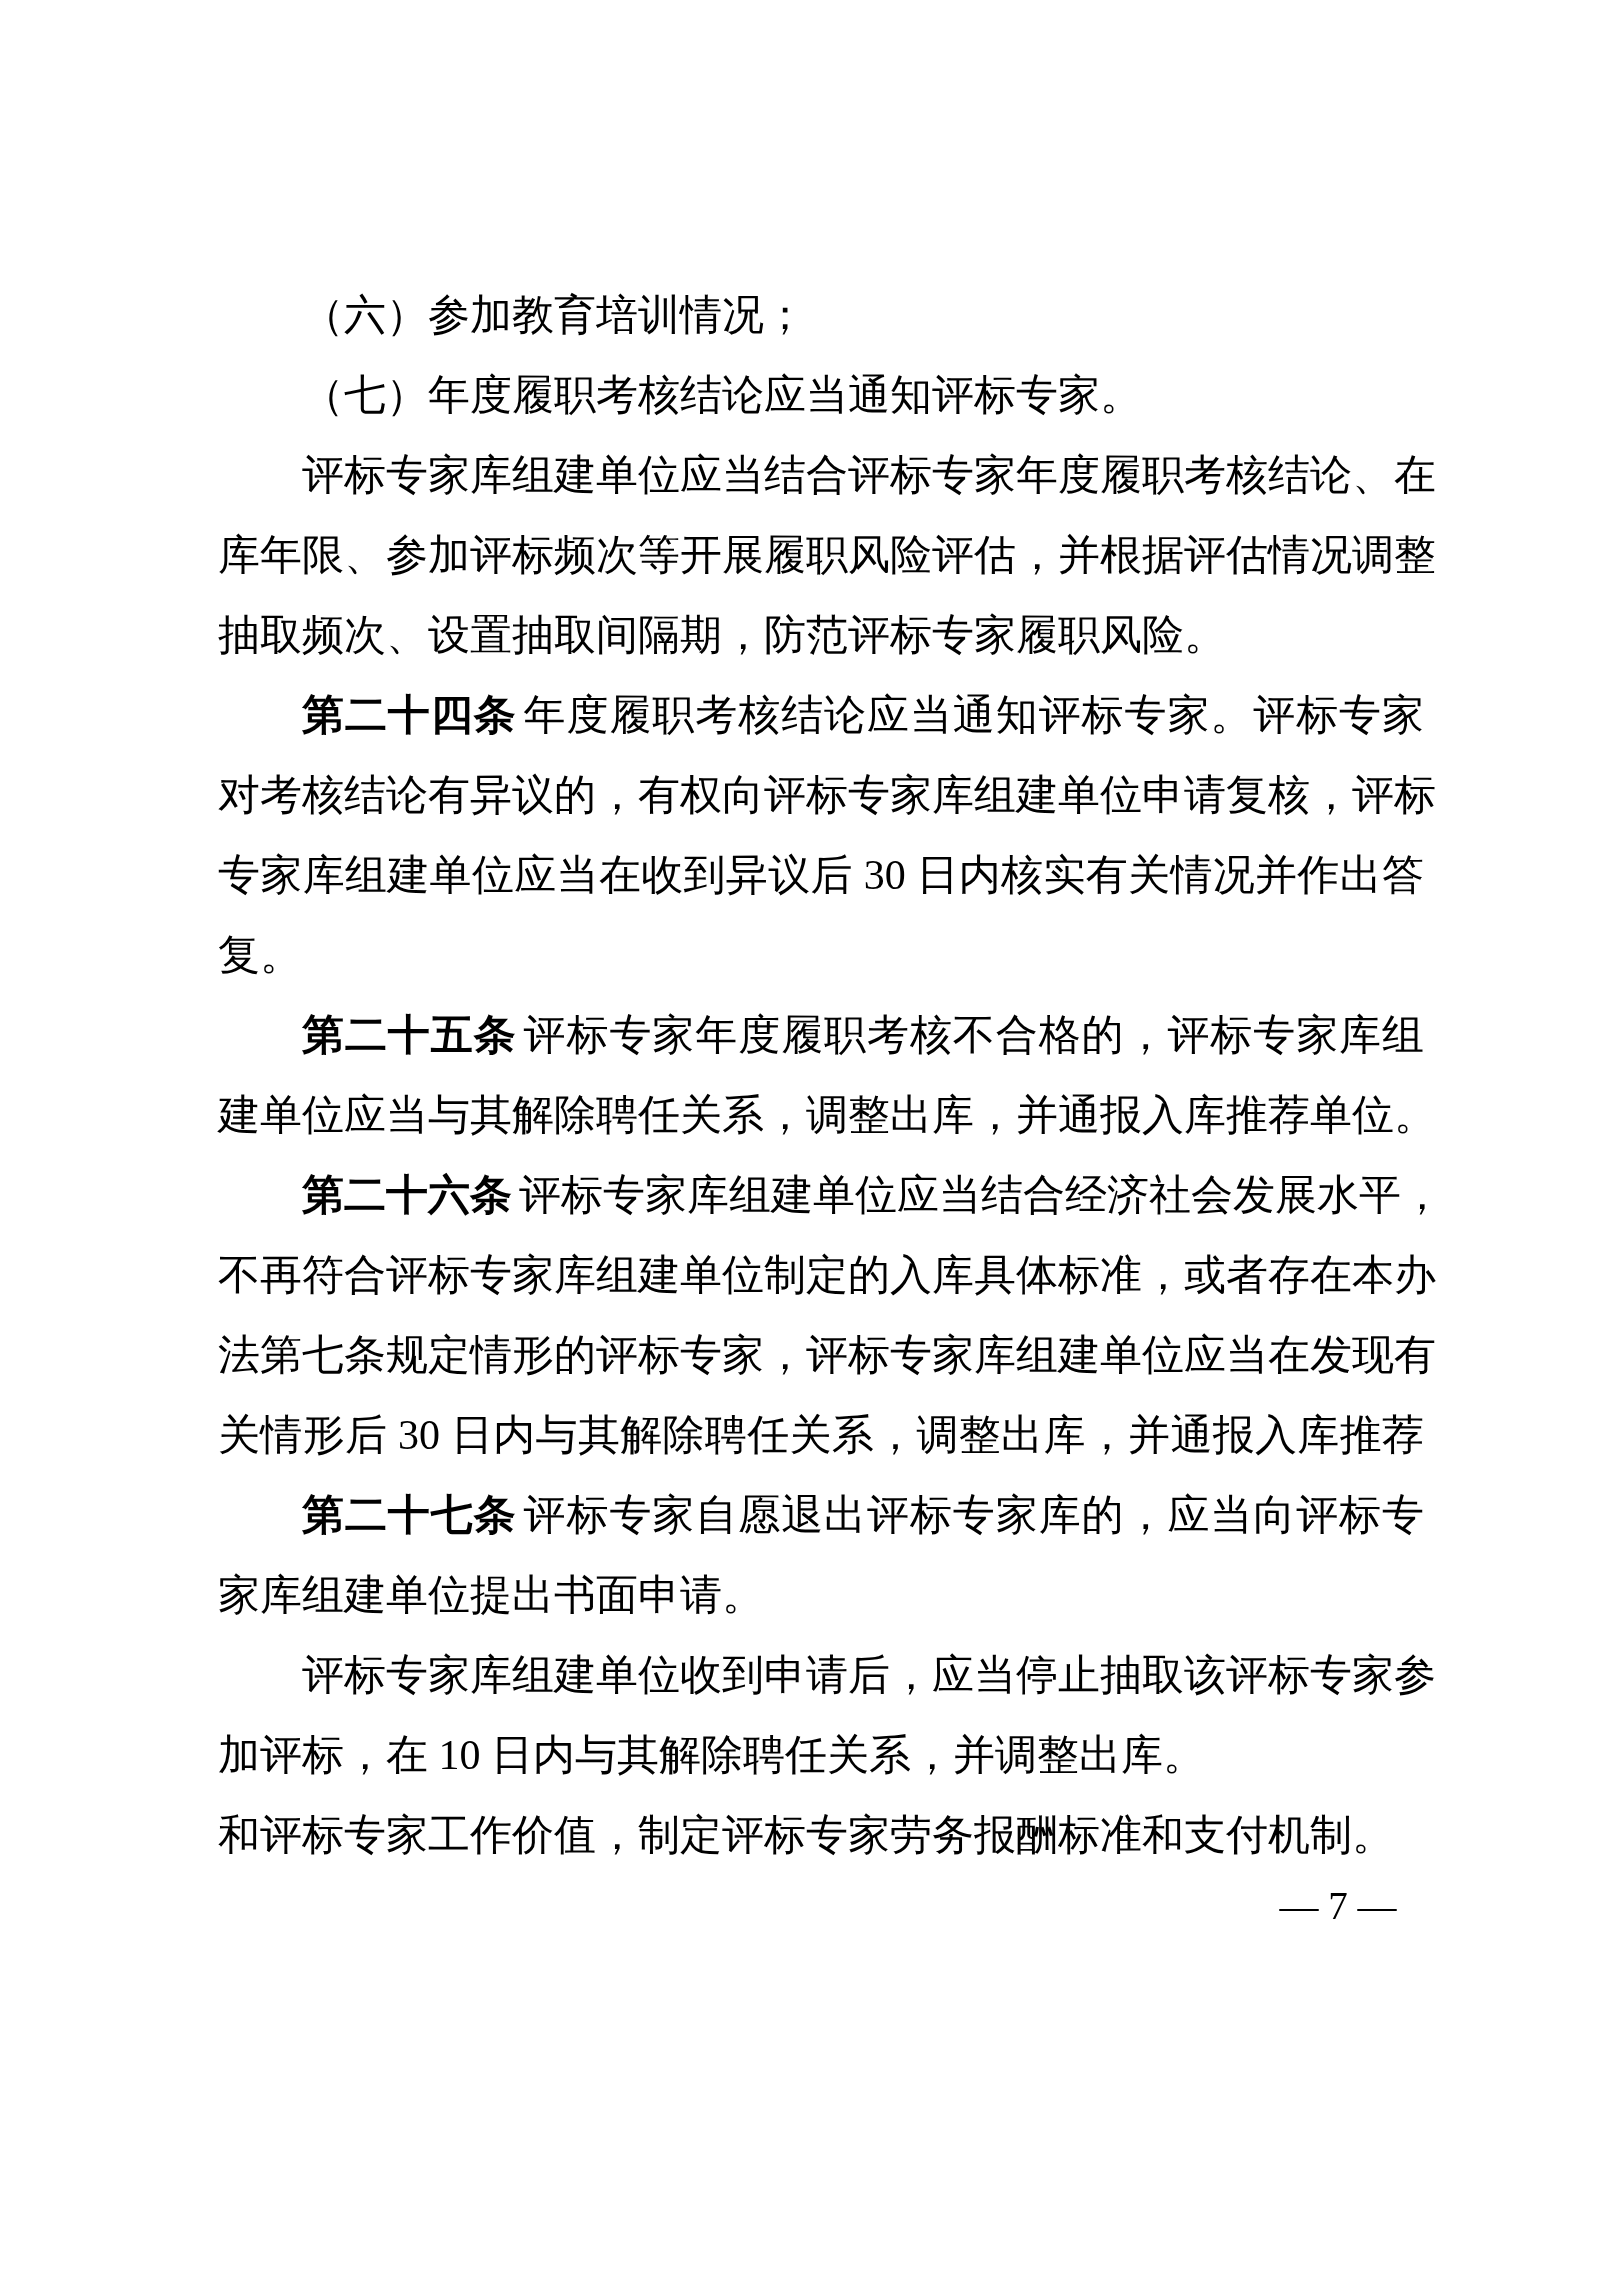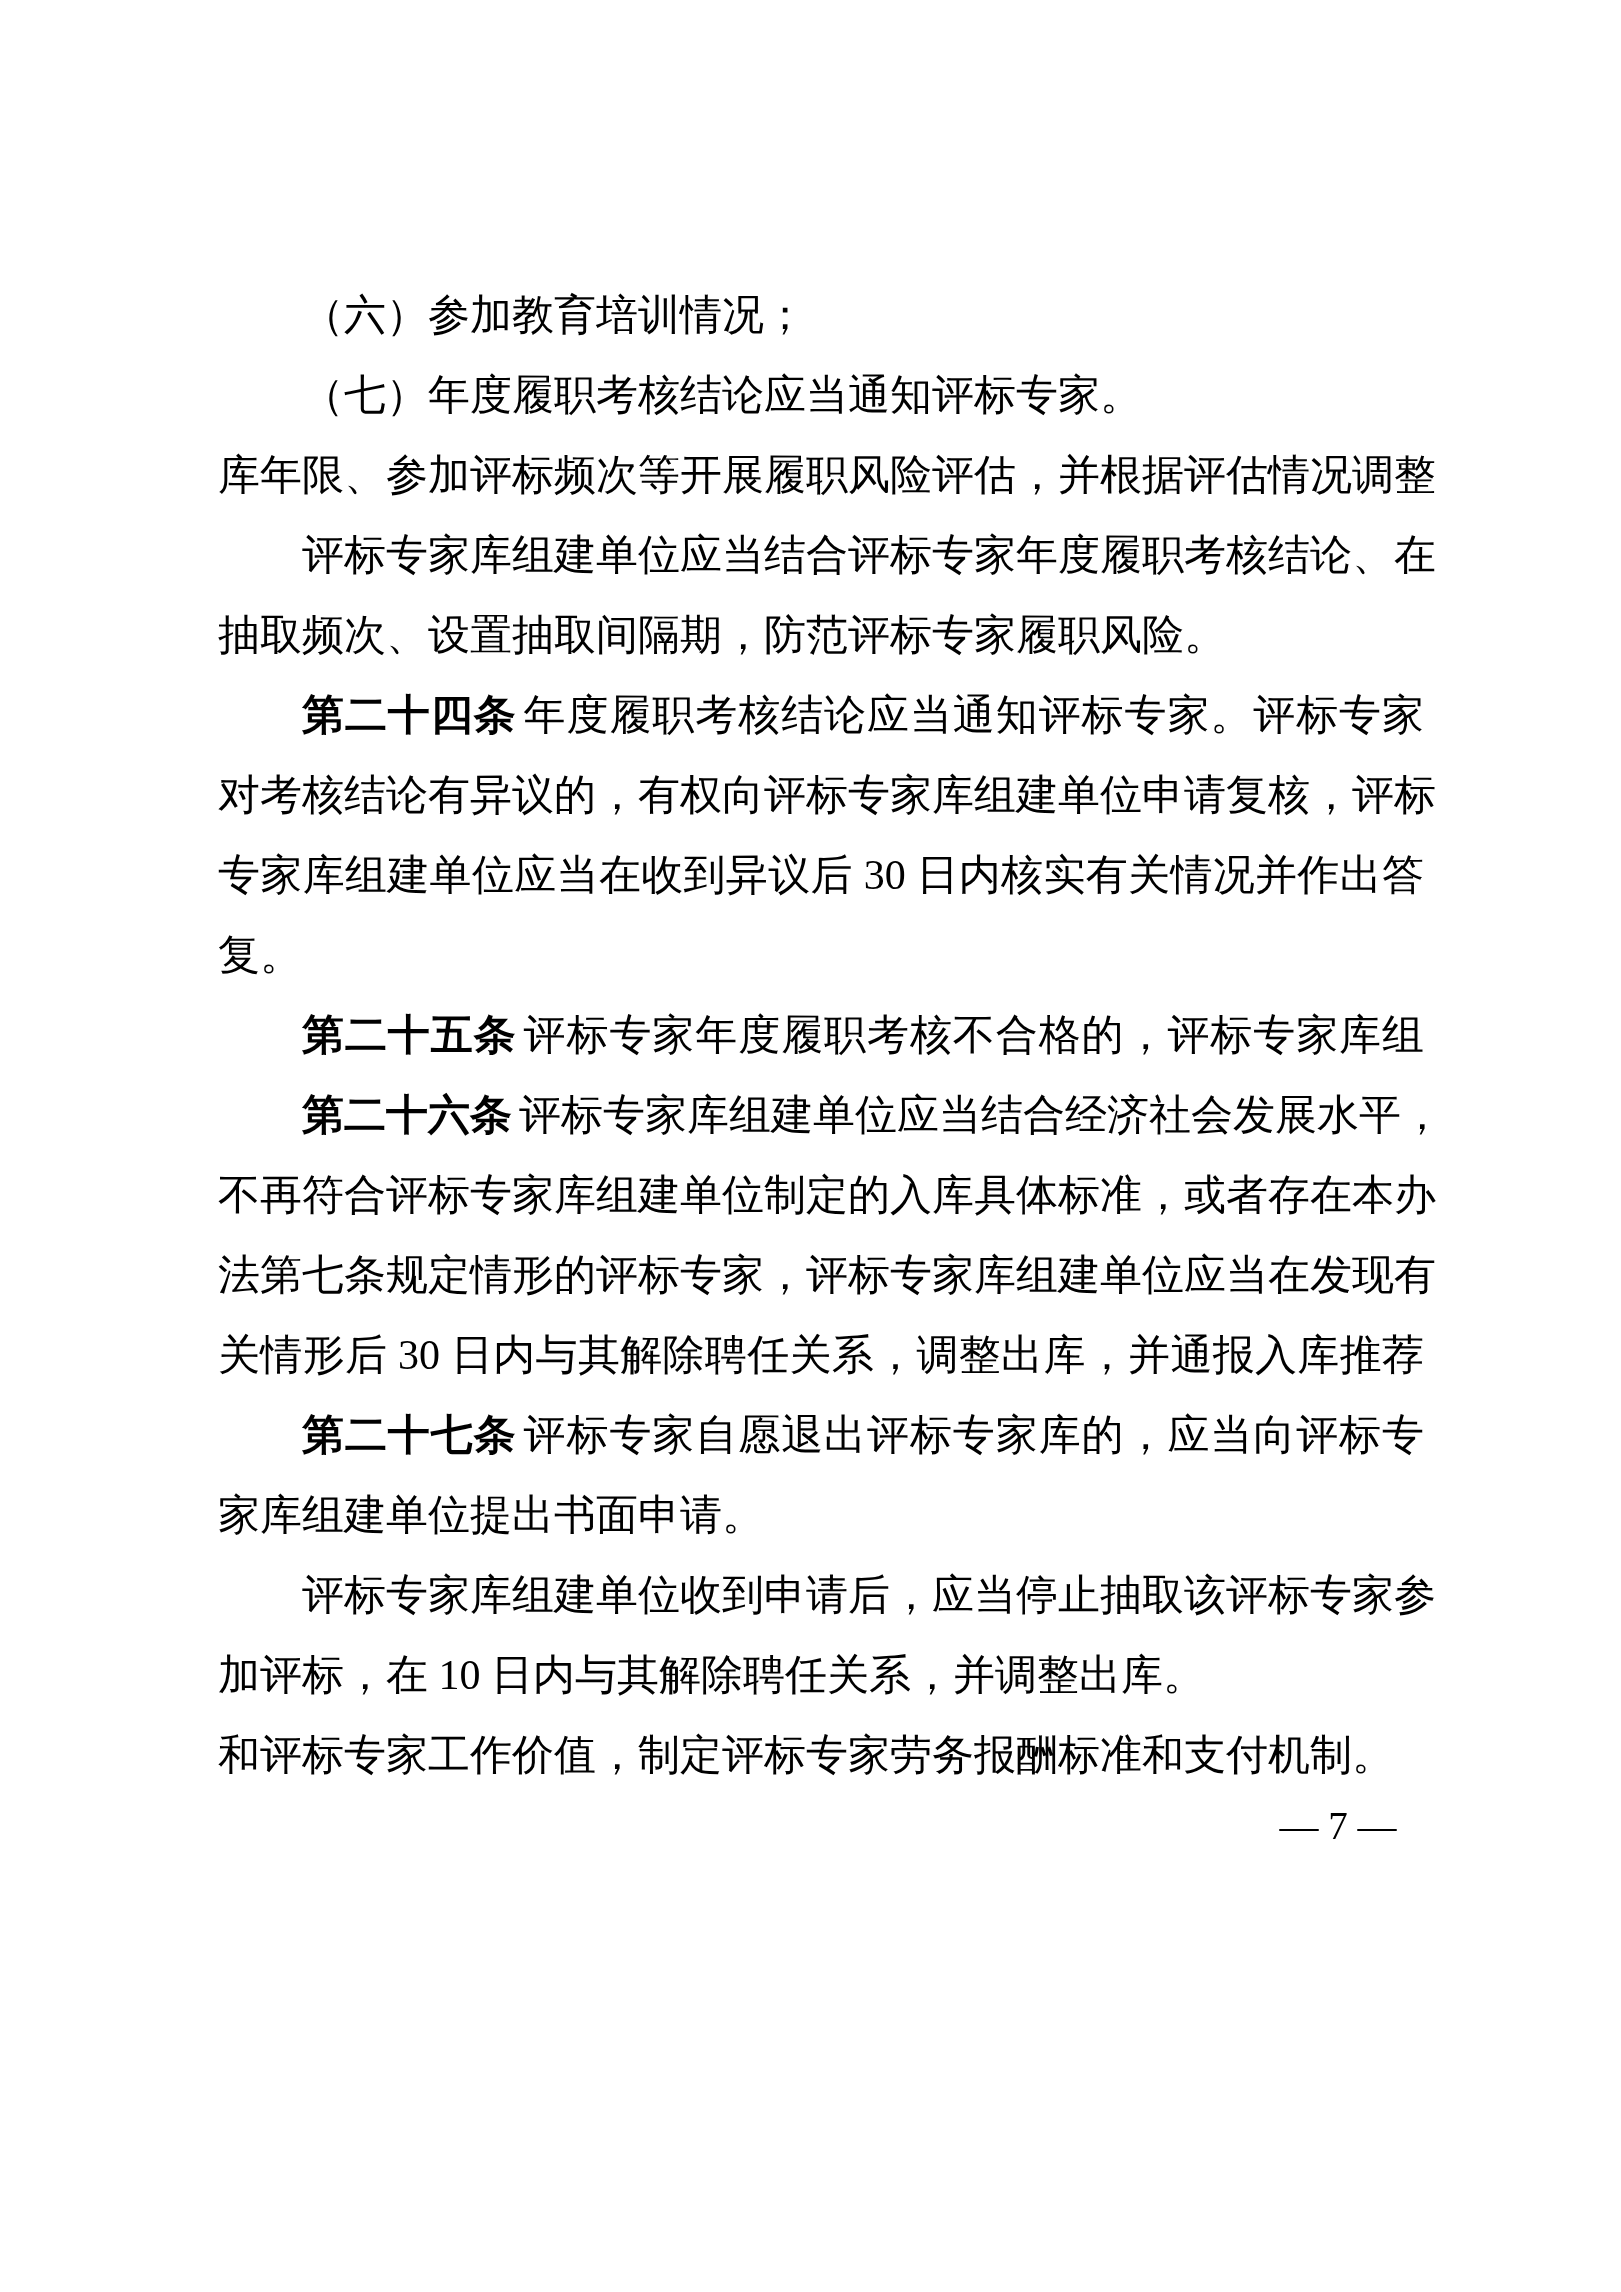--- a/index.html
+++ b/index.html
@@ -51,34 +51,35 @@
 </head>
 <body>
 
 <div class="page">
   <div class="textblock">
 
     <div class="line indent end">（六）参加教育培训情况；</div>
 
     <div class="line indent end">（七）年度履职考核结论应当通知评标专家。</div>
 
+    <div class="line indent">评标专家库组建单位应当结合评标专家年度履职考核结论、在</div>
     <div class="line">库年限、参加评标频次等开展履职风险评估，并根据评估情况调整</div>
-    <div class="line indent">评标专家库组建单位应当结合评标专家年度履职考核结论、在</div>
     <div class="line end">抽取频次、设置抽取间隔期，防范评标专家履职风险。</div>
 
     <div class="line indent">
       <span class="lead">第二十四条</span><span>年度履职考核结论应当通知评标专家。评标专家</span>
     </div>
     <div class="line">对考核结论有异议的，有权向评标专家库组建单位申请复核，评标</div>
     <div class="line">专家库组建单位应当在收到异议后 30 日内核实有关情况并作出答</div>
     <div class="line end">复。</div>
 
     <div class="line indent">
       <span class="lead">第二十五条</span><span>评标专家年度履职考核不合格的，评标专家库组</span>
     </div>
+    <div class="line end">建单位应当与其解除聘任关系，调整出库，并通报入库推荐单位。</div>
 
     <div class="line indent">
       <span class="lead">第二十六条</span><span>评标专家库组建单位应当结合经济社会发展水平，</span>
     </div>
     <div class="line">不再符合评标专家库组建单位制定的入库具体标准，或者存在本办</div>
     <div class="line">法第七条规定情形的评标专家，评标专家库组建单位应当在发现有</div>
     <div class="line">关情形后 30 日内与其解除聘任关系，调整出库，并通报入库推荐</div>
 
     <div class="line indent">
       <span class="lead">第二十七条</span><span>评标专家自愿退出评标专家库的，应当向评标专</span>

